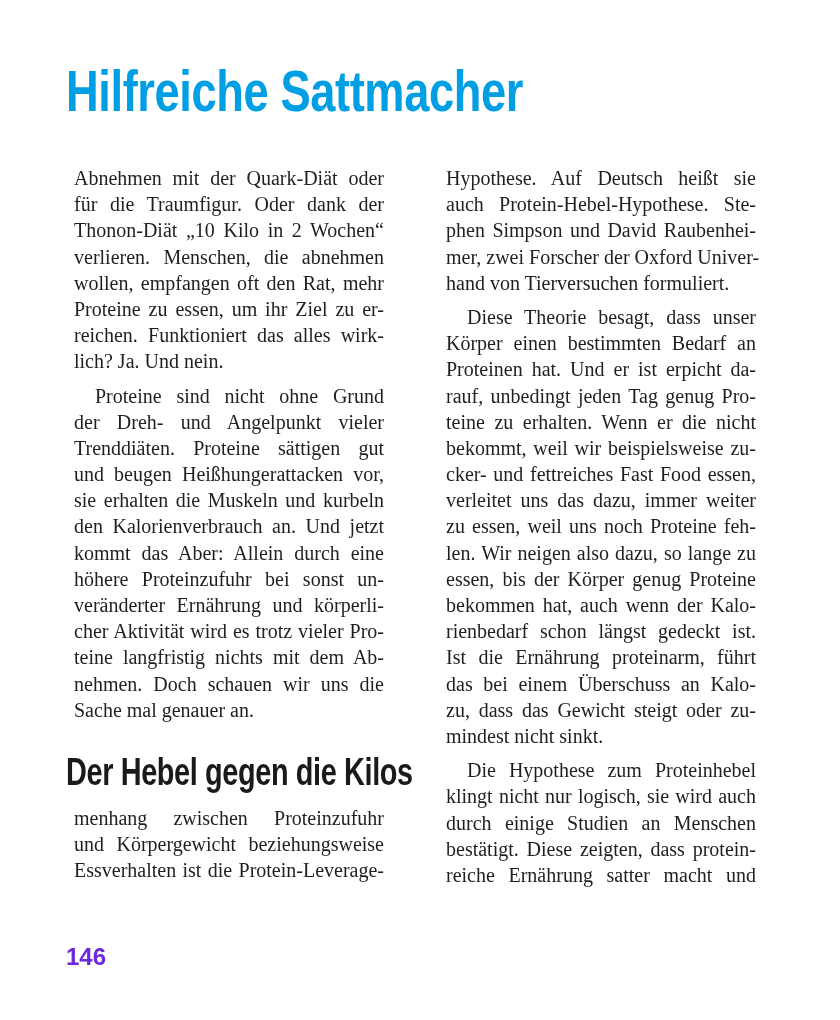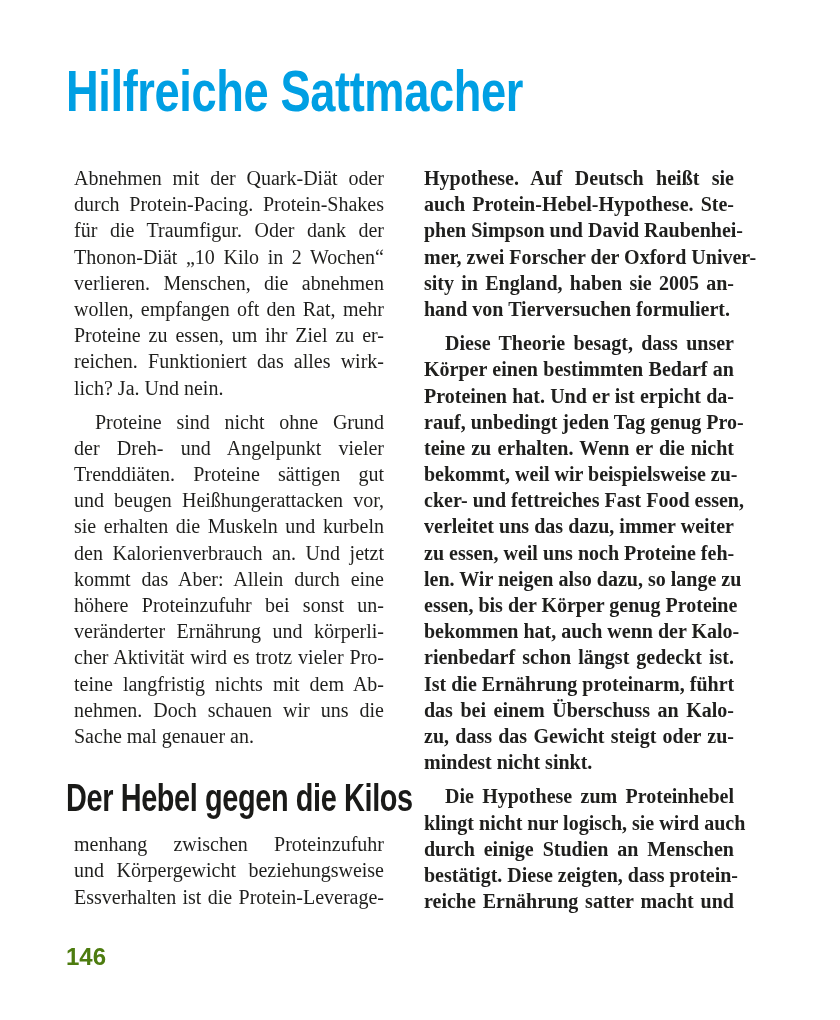--- a/index.html
+++ b/index.html
@@ -34,21 +34,21 @@
   
   .col {
     position: absolute;
     top: 157px;
     width: 326px;
     color: #1f1f1d;
     font-size: 20px;
     line-height: 26.2px;
   }
   .col.left  { left: 66px; }
-  .col.right { left: 416px; font-weight: bold; }
+  .col.right { left: 438px; }
 
   .para { margin: 8px; }
   .tline {
     text-align: justify;
     text-align-last: justify;
     height: 26.2px;
     overflow: visible;
     white-space: nowrap;
   }
   
@@ -78,34 +78,33 @@
 
   
   .pagenum {
     position: absolute;
     left: 66px;
     top: 944px;
     font-family: "Liberation Sans", "DejaVu Sans", sans-serif;
     font-weight: bold;
     font-size: 24px;
     line-height: 26px;
-    color: #4d7c0f;
+    color: #6d28d9;
   }
 </style>
 </head>
 <body>
 
 <div class="page">
 
   <h1 class="title">Hilfreiche Sattmacher</h1>
 
   <div class="col left">
     <div class="para">
         <div class="tline">Abnehmen mit der Quark-Diät oder</div>
-        <div class="tline">durch Protein-Pacing. Protein-Shakes</div>
         <div class="tline">für die Traumfigur. Oder dank der</div>
         <div class="tline">Thonon-Diät „10 Kilo in 2 Wochen“</div>
         <div class="tline">verlieren. Menschen, die abnehmen</div>
         <div class="tline">wollen, empfangen oft den Rat, mehr</div>
         <div class="tline">Proteine zu essen, um ihr Ziel zu er-</div>
         <div class="tline">reichen. Funktioniert das alles wirk-</div>
         <div class="tline tlast">lich? Ja. Und nein.</div>
       </div>
     <div class="para indent">
         <div class="tline">Proteine sind nicht ohne Grund</div>
@@ -131,21 +130,20 @@
         <div class="tline tlast">Essverhalten ist die Protein-Leverage-</div>
       </div>
   </div>
 
   <div class="col right">
     <div class="para">
         <div class="tline">Hypothese. Auf Deutsch heißt sie</div>
         <div class="tline">auch Protein-Hebel-Hypothese. Ste-</div>
         <div class="tline">phen Simpson und David Raubenhei-</div>
         <div class="tline">mer, zwei Forscher der Oxford Univer-</div>
-        <div class="tline">sity in England, haben sie 2005 an-</div>
         <div class="tline tlast">hand von Tierversuchen formuliert.</div>
       </div>
     <div class="para indent">
         <div class="tline">Diese Theorie besagt, dass unser</div>
         <div class="tline">Körper einen bestimmten Bedarf an</div>
         <div class="tline">Proteinen hat. Und er ist erpicht da-</div>
         <div class="tline">rauf, unbedingt jeden Tag genug Pro-</div>
         <div class="tline">teine zu erhalten. Wenn er die nicht</div>
         <div class="tline">bekommt, weil wir beispielsweise zu-</div>
         <div class="tline">cker- und fettreiches Fast Food essen,</div>

